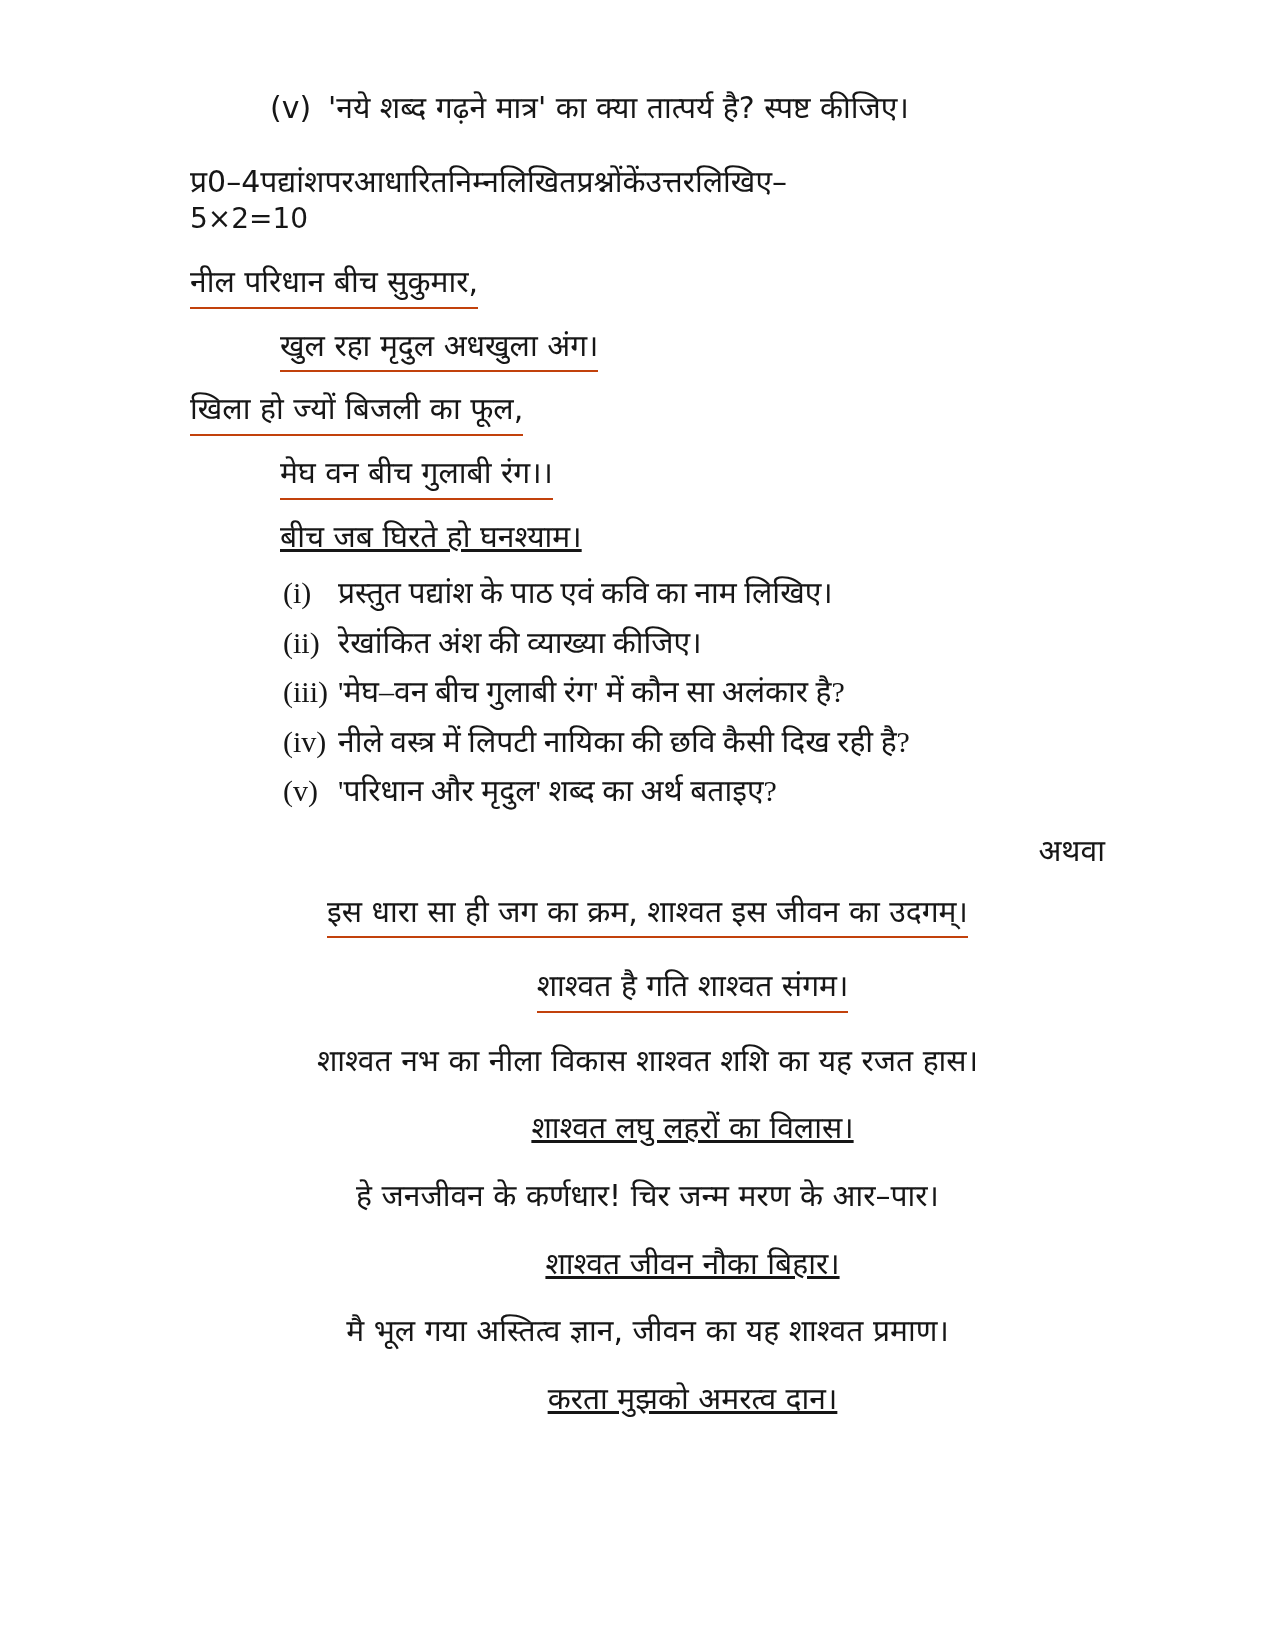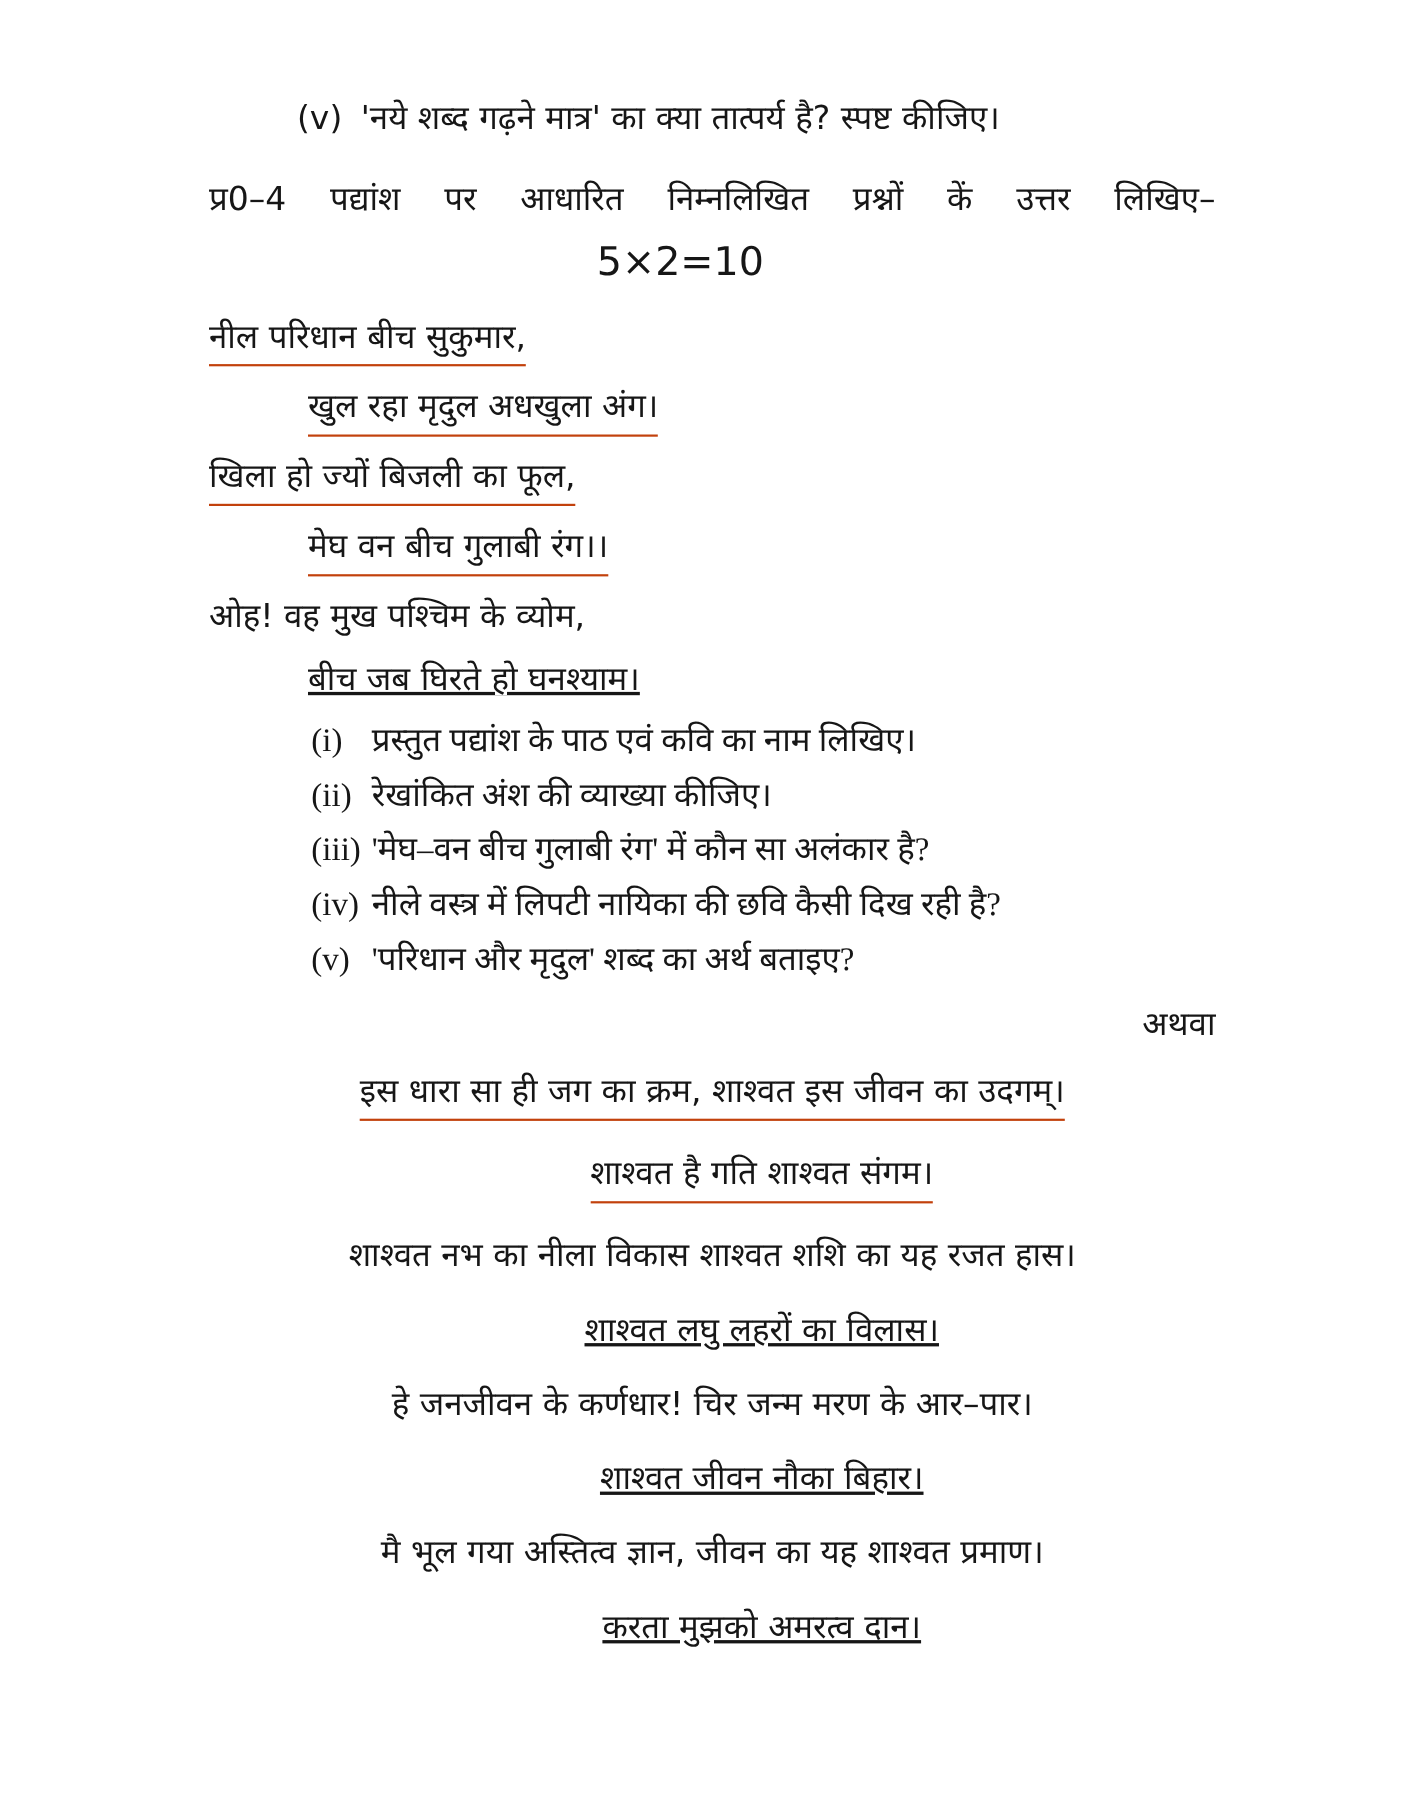--- a/index.html
+++ b/index.html
@@ -31,34 +31,33 @@
     white-space: nowrap;
   }
   .top-question .q-label {
     display: inline-block;
     width: 58px;
   }
 
   
   .q4-heading {
     display: flex;
-    justify-content: space-between;
+    justify-content: flex-start;
     width: 915px;
-    margin-bottom: 14px;
     white-space: nowrap;
   }
 
   
   .marks-row {
     width: 915px;
-    text-align: center;
+    text-align: left;
     padding-right: 58px;
     box-sizing: border-box;
     margin-bottom: 24px;
-    font-size: 36px;
+    font-size: 28px;
   }
 
   
   .poem-line {
     margin-bottom: 17px;
     white-space: nowrap;
   }
   .poem-second .poem-line {
     margin-bottom: 28px;
     text-align: center;
@@ -120,21 +119,20 @@
 
     <div class="row marks-row">
       <span>5×2=10</span>
     </div>
 
     <div class="poem poem-first">
       <div class="poem-line"><span class="ul">नील परिधान बीच सुकुमार,</span></div>
       <div class="poem-line indent"><span class="ul">खुल रहा मृदुल अधखुला अंग।</span></div>
       <div class="poem-line"><span class="ul">खिला हो ज्यों बिजली का फूल,</span></div>
       <div class="poem-line indent"><span class="ul">मेघ वन बीच गुलाबी रंग।।</span></div>
-      <div class="poem-line"><span>ओह! वह मुख पश्चिम के व्योम,</span></div>
       <div class="poem-line indent"><span>बीच जब घिरते हो घनश्याम।</span></div>
     </div>
 
     <div class="subqs">
       <div class="subq">
         <span class="q-label">(i)</span><span>प्रस्तुत पद्यांश के पाठ एवं कवि का नाम लिखिए।</span>
       </div>
       <div class="subq">
         <span class="q-label">(ii)</span><span>रेखांकित अंश की व्याख्या कीजिए।</span>
       </div>

